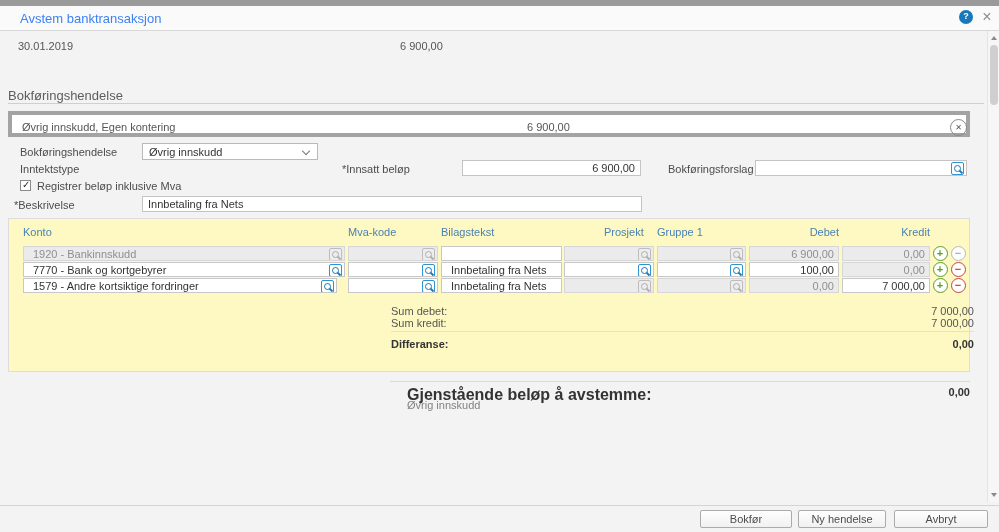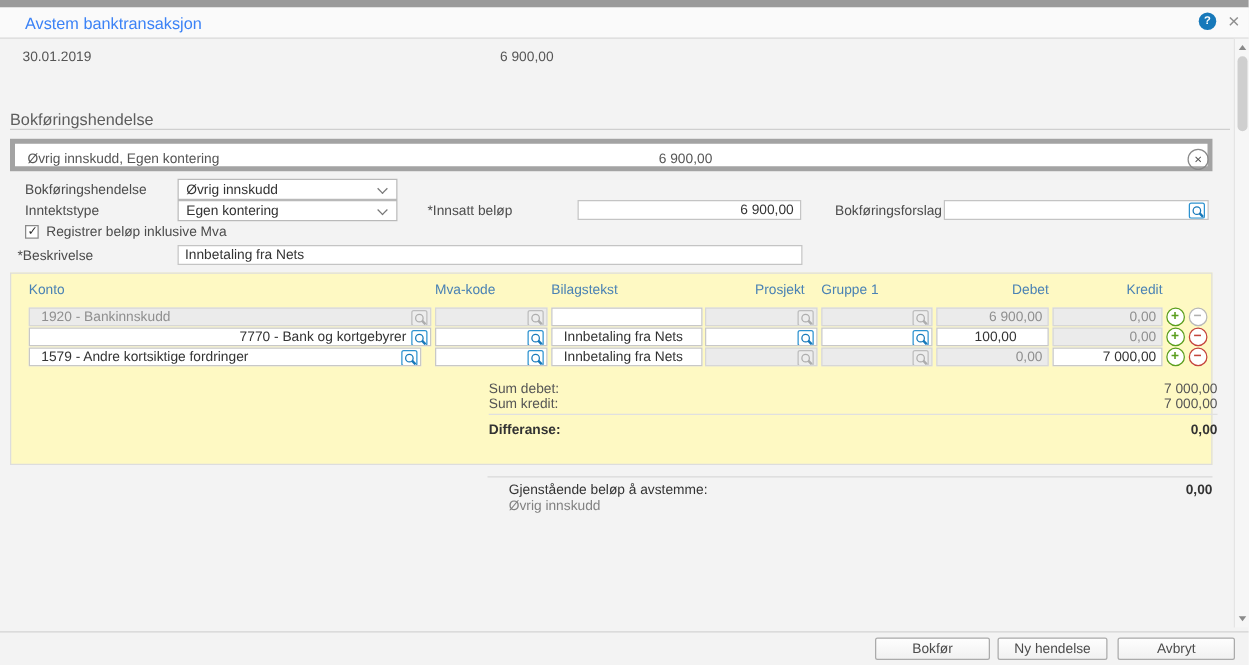--- a/index.html
+++ b/index.html
@@ -63,21 +63,21 @@
   .cbtn.minus::after { content:"−"; }
   .cbtn.minus.off { border-color:#b8b8b8; color:#b0b0b0; cursor:default; }
 
   .sumline { position:absolute; left:382px; width:583px; font-size:11px; color:#555; }
   .sumline .v { position:absolute; right:0; top:0; }
   .sum-rule { position:absolute; left:382px; top:112px; width:583px; height:1px; background:#e0e0e0; }
   .bold { font-weight:bold; color:#333; }
 
   
   .rem-rule { position:absolute; left:390px; top:381px; width:580px; height:1px; background:#d9d9d9; }
-  .rem-label { position:absolute; left:407px; top:386px; font-size:11px; font-weight:normal; color:#333; }
+  .rem-label { position:absolute; left:407px; top:386px; font-size:16px; font-weight:bold; color:#333; }
   .rem-value { position:absolute; left:770px; top:386px; width:200px; text-align:right; font-size:11px; font-weight:bold; color:#333; }
   .rem-sub { position:absolute; left:407px; top:399px; font-size:11px; color:#828282; }
 
   
   .foot-rule { position:absolute; left:0; top:505px; width:999px; height:1px; background:#d4d4d4; }
   .btn { position:absolute; top:510px; height:18px; background:linear-gradient(#fefefe,#f1f1f1); border:1px solid #ababab; border-radius:2px; font-size:11px; color:#4c4c4c; text-align:center; line-height:16px; cursor:pointer; }
 
   
   .sbar { position:absolute; left:987px; top:31px; width:12px; height:471px; background:#f6f6f6; border-left:1px solid #e4e4e4; }
   .sbar .arr { position:absolute; left:0; width:12px; height:12px; cursor:pointer; }
@@ -113,24 +113,20 @@
     <div class="circle-x"></div>
   </div>
 
   <div class="lbl" style="left:20px; top:146px;">Bokføringshendelse</div>
   <div class="select" style="left:142px; top:143px;">
     <span>Øvrig innskudd</span>
     <span class="chev"></span>
   </div>
 
   <div class="lbl" style="left:20px; top:163px;">Inntektstype</div>
-  <div class="select" style="left:142px; top:160px;">
-    <span>Egen kontering</span>
-    <span class="chev"></span>
-  </div>
 
   <div class="lbl" style="left:342px; top:163px;">*Innsatt beløp</div>
   <div class="tbox num" style="left:462px; top:160px; width:179px;">6 900,00</div>
 
   <div class="lbl" style="left:668px; top:163px;">Bokføringsforslag</div>
   <div class="tbox icon-pad" style="left:755px; top:160px; width:212px;">
     <span></span>
     <span class="lk in-icon"></span>
   </div>
 
@@ -167,38 +163,38 @@
         <span></span>
         <span class="lk gray in-icon"></span>
       </div>
       <div class="cell dis num" style="left:740px; top:27px; width:90px;">6 900,00</div>
       <div class="cell dis num" style="left:833px; top:27px; width:88px;">0,00</div>
       <div class="cbtn plus" style="left:924px; top:27px;"></div>
       <div class="cbtn minus off" style="left:942px; top:27px;"></div>
     </div>
 
     <div>
-      <div class="cell icon-pad" style="left:14px; top:43px; width:322px;text-align:right;">
+      <div class="cell icon-pad" style="left:14px; top:43px; width:322px;">
         <span>7770 - Bank og kortgebyrer</span>
         <span class="lk in-icon"></span>
       </div>
       <div class="cell icon-pad" style="left:339px; top:43px; width:90px;">
         <span></span>
         <span class="lk in-icon"></span>
       </div>
       <div class="cell" style="left:432px; top:43px; width:121px;">Innbetaling fra Nets</div>
       <div class="cell icon-pad" style="left:555px; top:43px; width:90px;">
         <span></span>
         <span class="lk in-icon"></span>
       </div>
       <div class="cell icon-pad" style="left:648px; top:43px; width:89px;">
         <span></span>
         <span class="lk in-icon"></span>
       </div>
-      <div class="cell num" style="left:740px; top:43px; width:90px;text-align:center;">100,00</div>
+      <div class="cell num" style="left:740px; top:43px; width:90px;">100,00</div>
       <div class="cell dis num" style="left:833px; top:43px; width:88px;">0,00</div>
       <div class="cbtn plus" style="left:924px; top:43px;"></div>
       <div class="cbtn minus" style="left:942px; top:43px;"></div>
     </div>
 
     <div>
       <div class="cell icon-pad" style="left:14px; top:59px; width:314px;">
         <span>1579 - Andre kortsiktige fordringer</span>
         <span class="lk in-icon"></span>
       </div>

